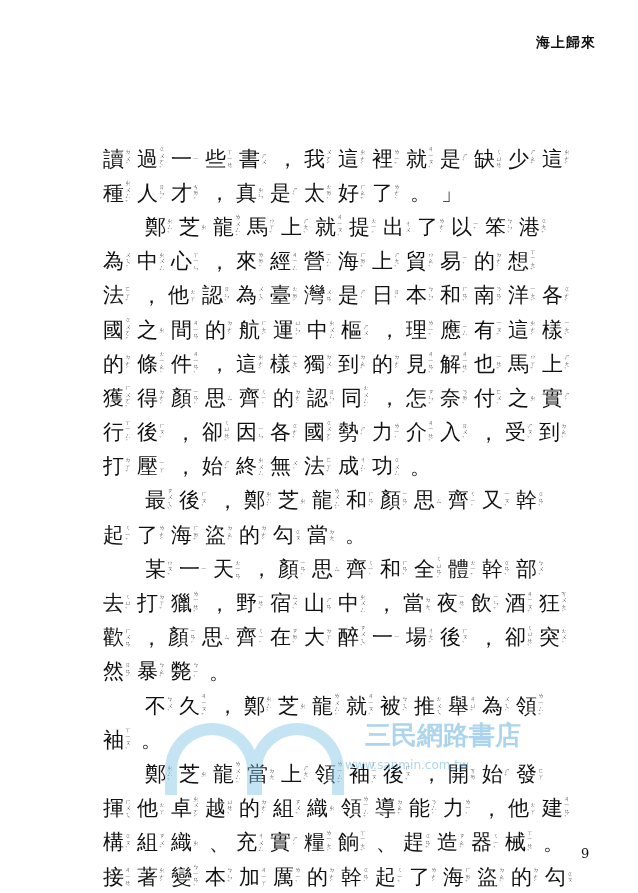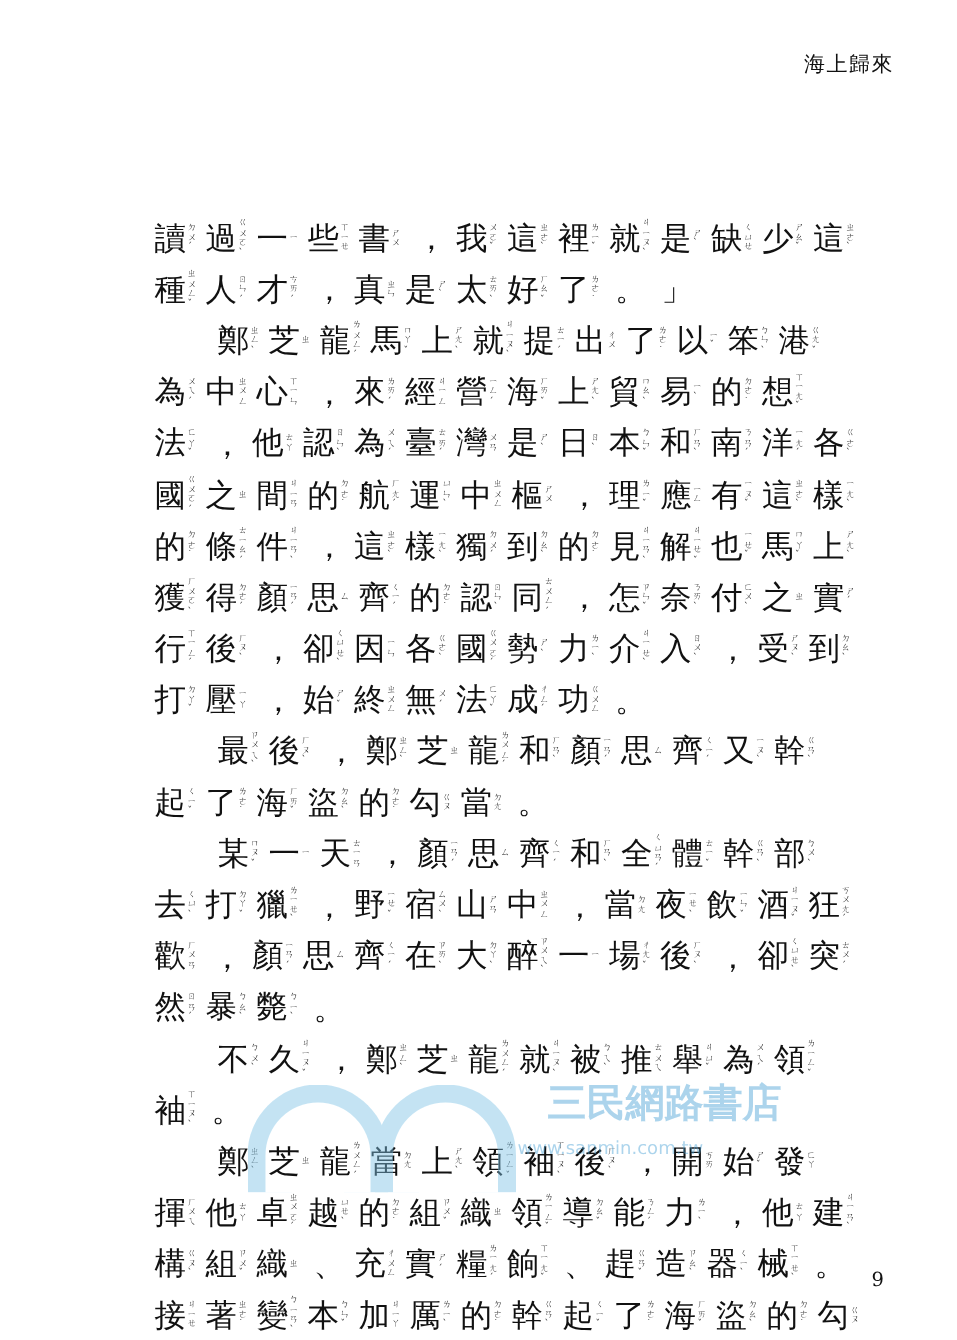--- a/index.html
+++ b/index.html
@@ -1,18 +1,18 @@
 <!DOCTYPE html>
 <html><head>
 <meta charset="utf-8">
 <style>
   html, body { margin:0; padding:0; background:#ffffff; }
   body { width:638px; height:893px; position:relative; overflow:hidden;
          font-family:"DejaVu Serif","Liberation Serif",serif; color:#111; }
-  .header { position:absolute; top:34px; right:42px; font-size:14px; font-weight:normal; letter-spacing:1px; }
+  .header { position:absolute; top:34px; right:42px; font-size:14px; font-weight:bold; letter-spacing:1px; }
   .body-text { position:absolute; left:103px; top:142px; width:440px; }
   .line { height:34.2px; display:flex; align-items:center; white-space:nowrap; }
   .indent { padding-left:42px; }
   .ch { display:inline-flex; align-items:center; }
   .han { font-size:21px; line-height:1; }
   .zy { display:inline-flex; flex-direction:column; font-size:6px; line-height:6.5px;
         width:10px; margin-left:1px; margin-right:2px; font-family:"DejaVu Sans",sans-serif; color:#222; }
   .punct { font-size:21px; margin:0 6px 0 4px; }
   .page-num { position:absolute; left:581px; top:846px; font-size:13px; }
   .watermark { position:absolute; left:165px; top:718px; width:400px; height:70px; pointer-events:none; opacity:0.45; }

